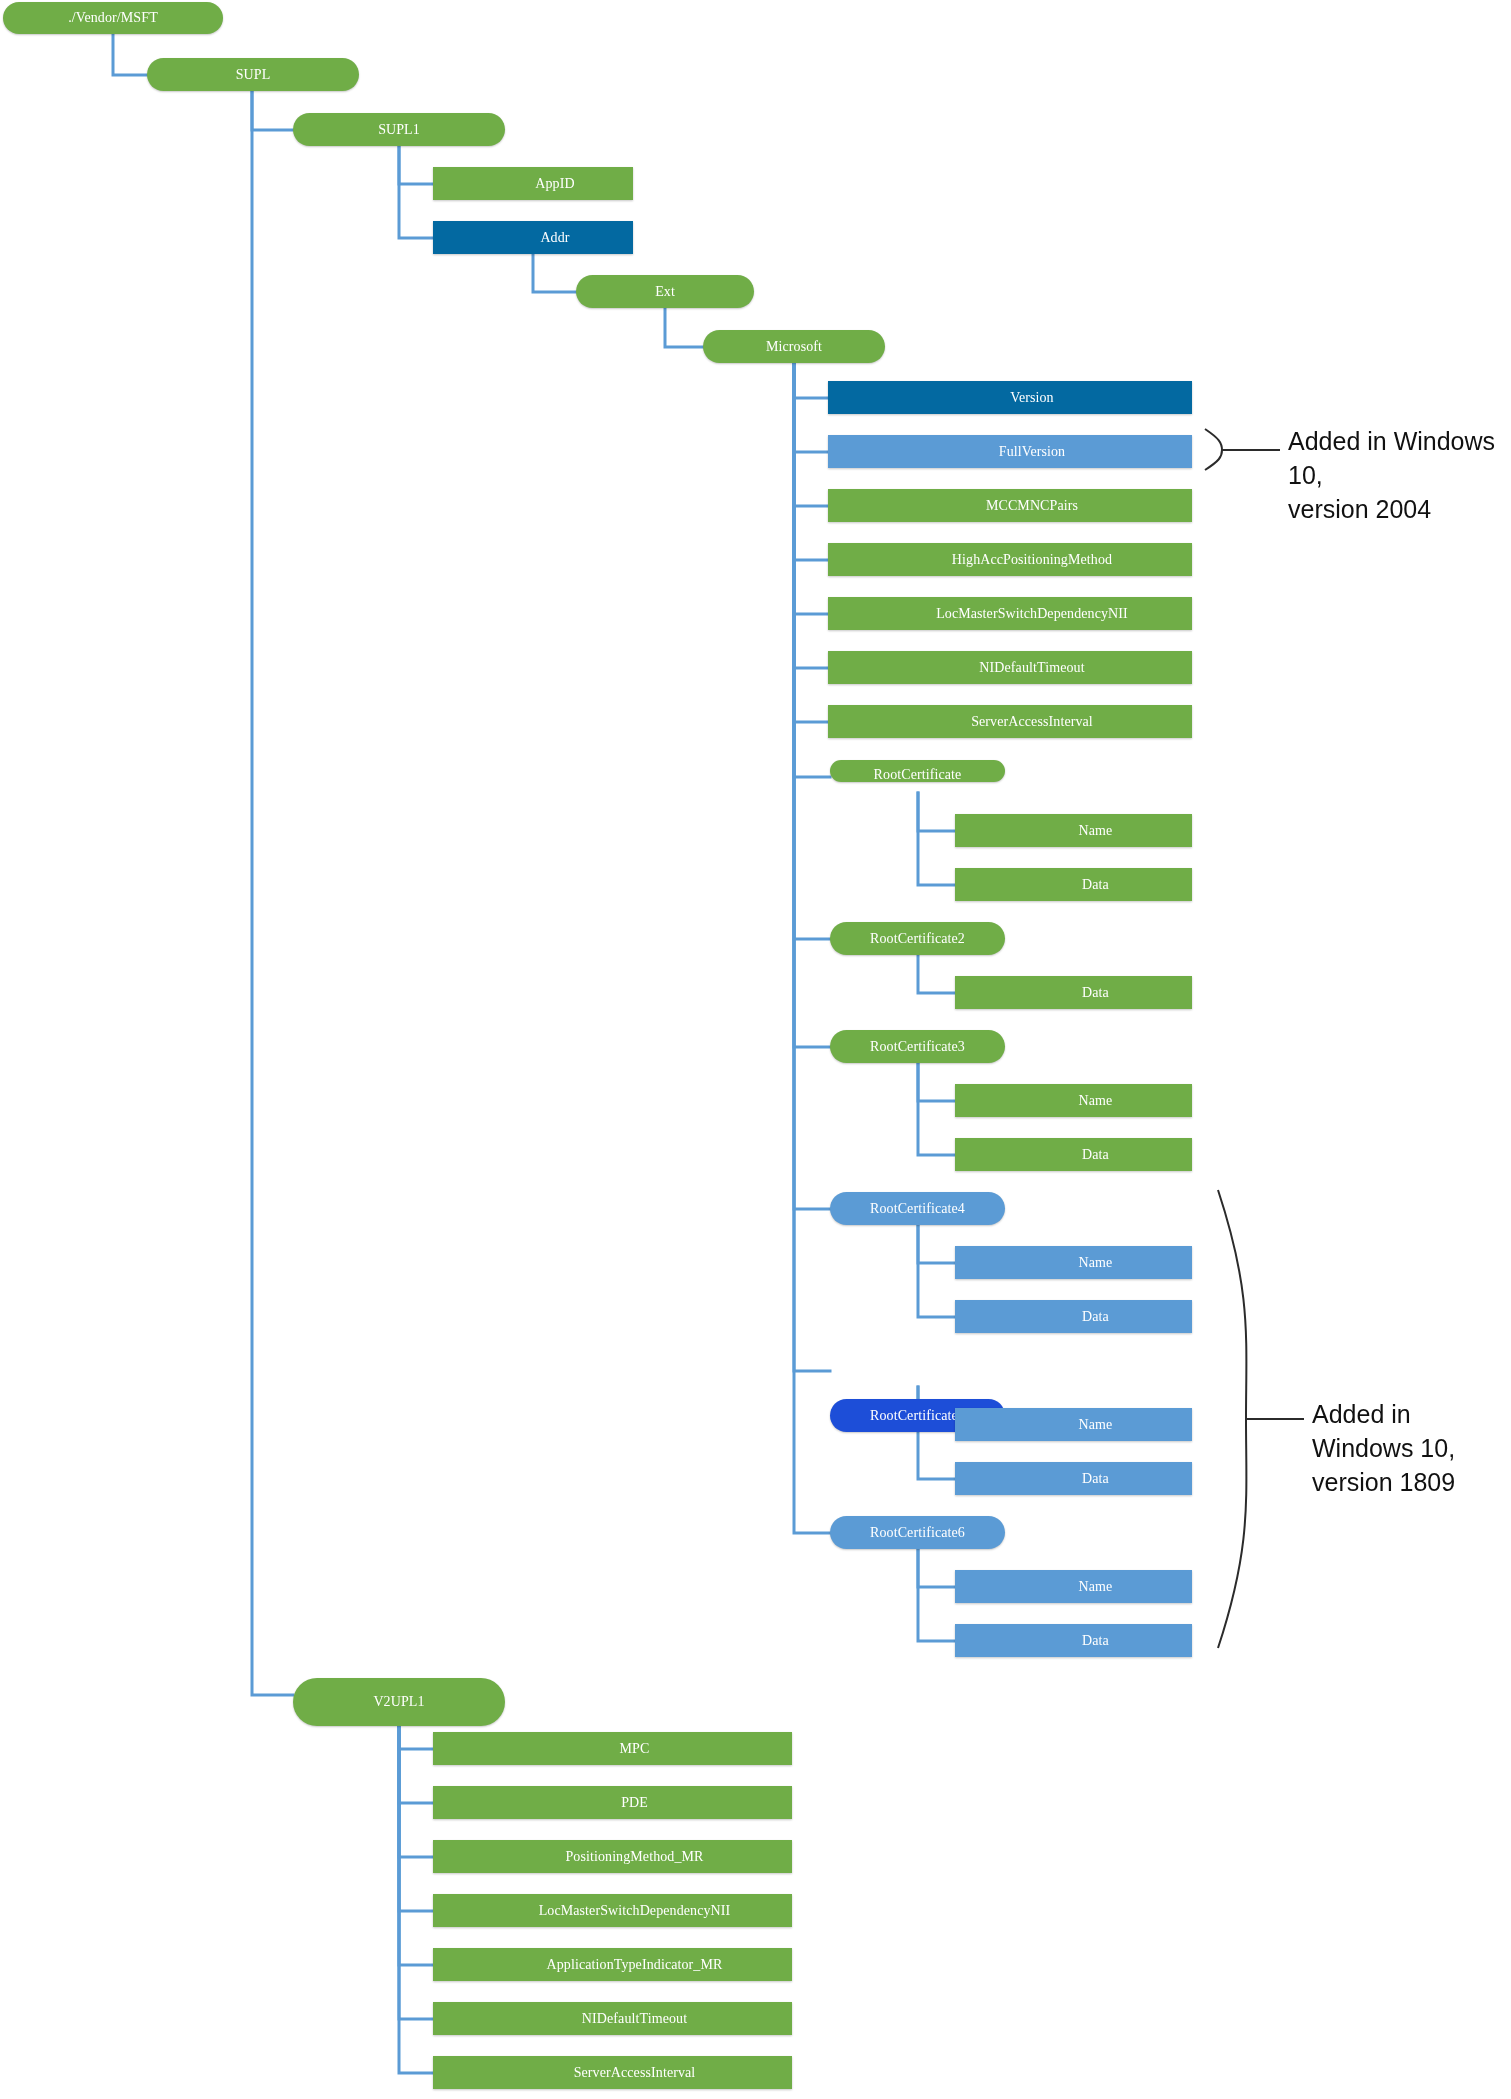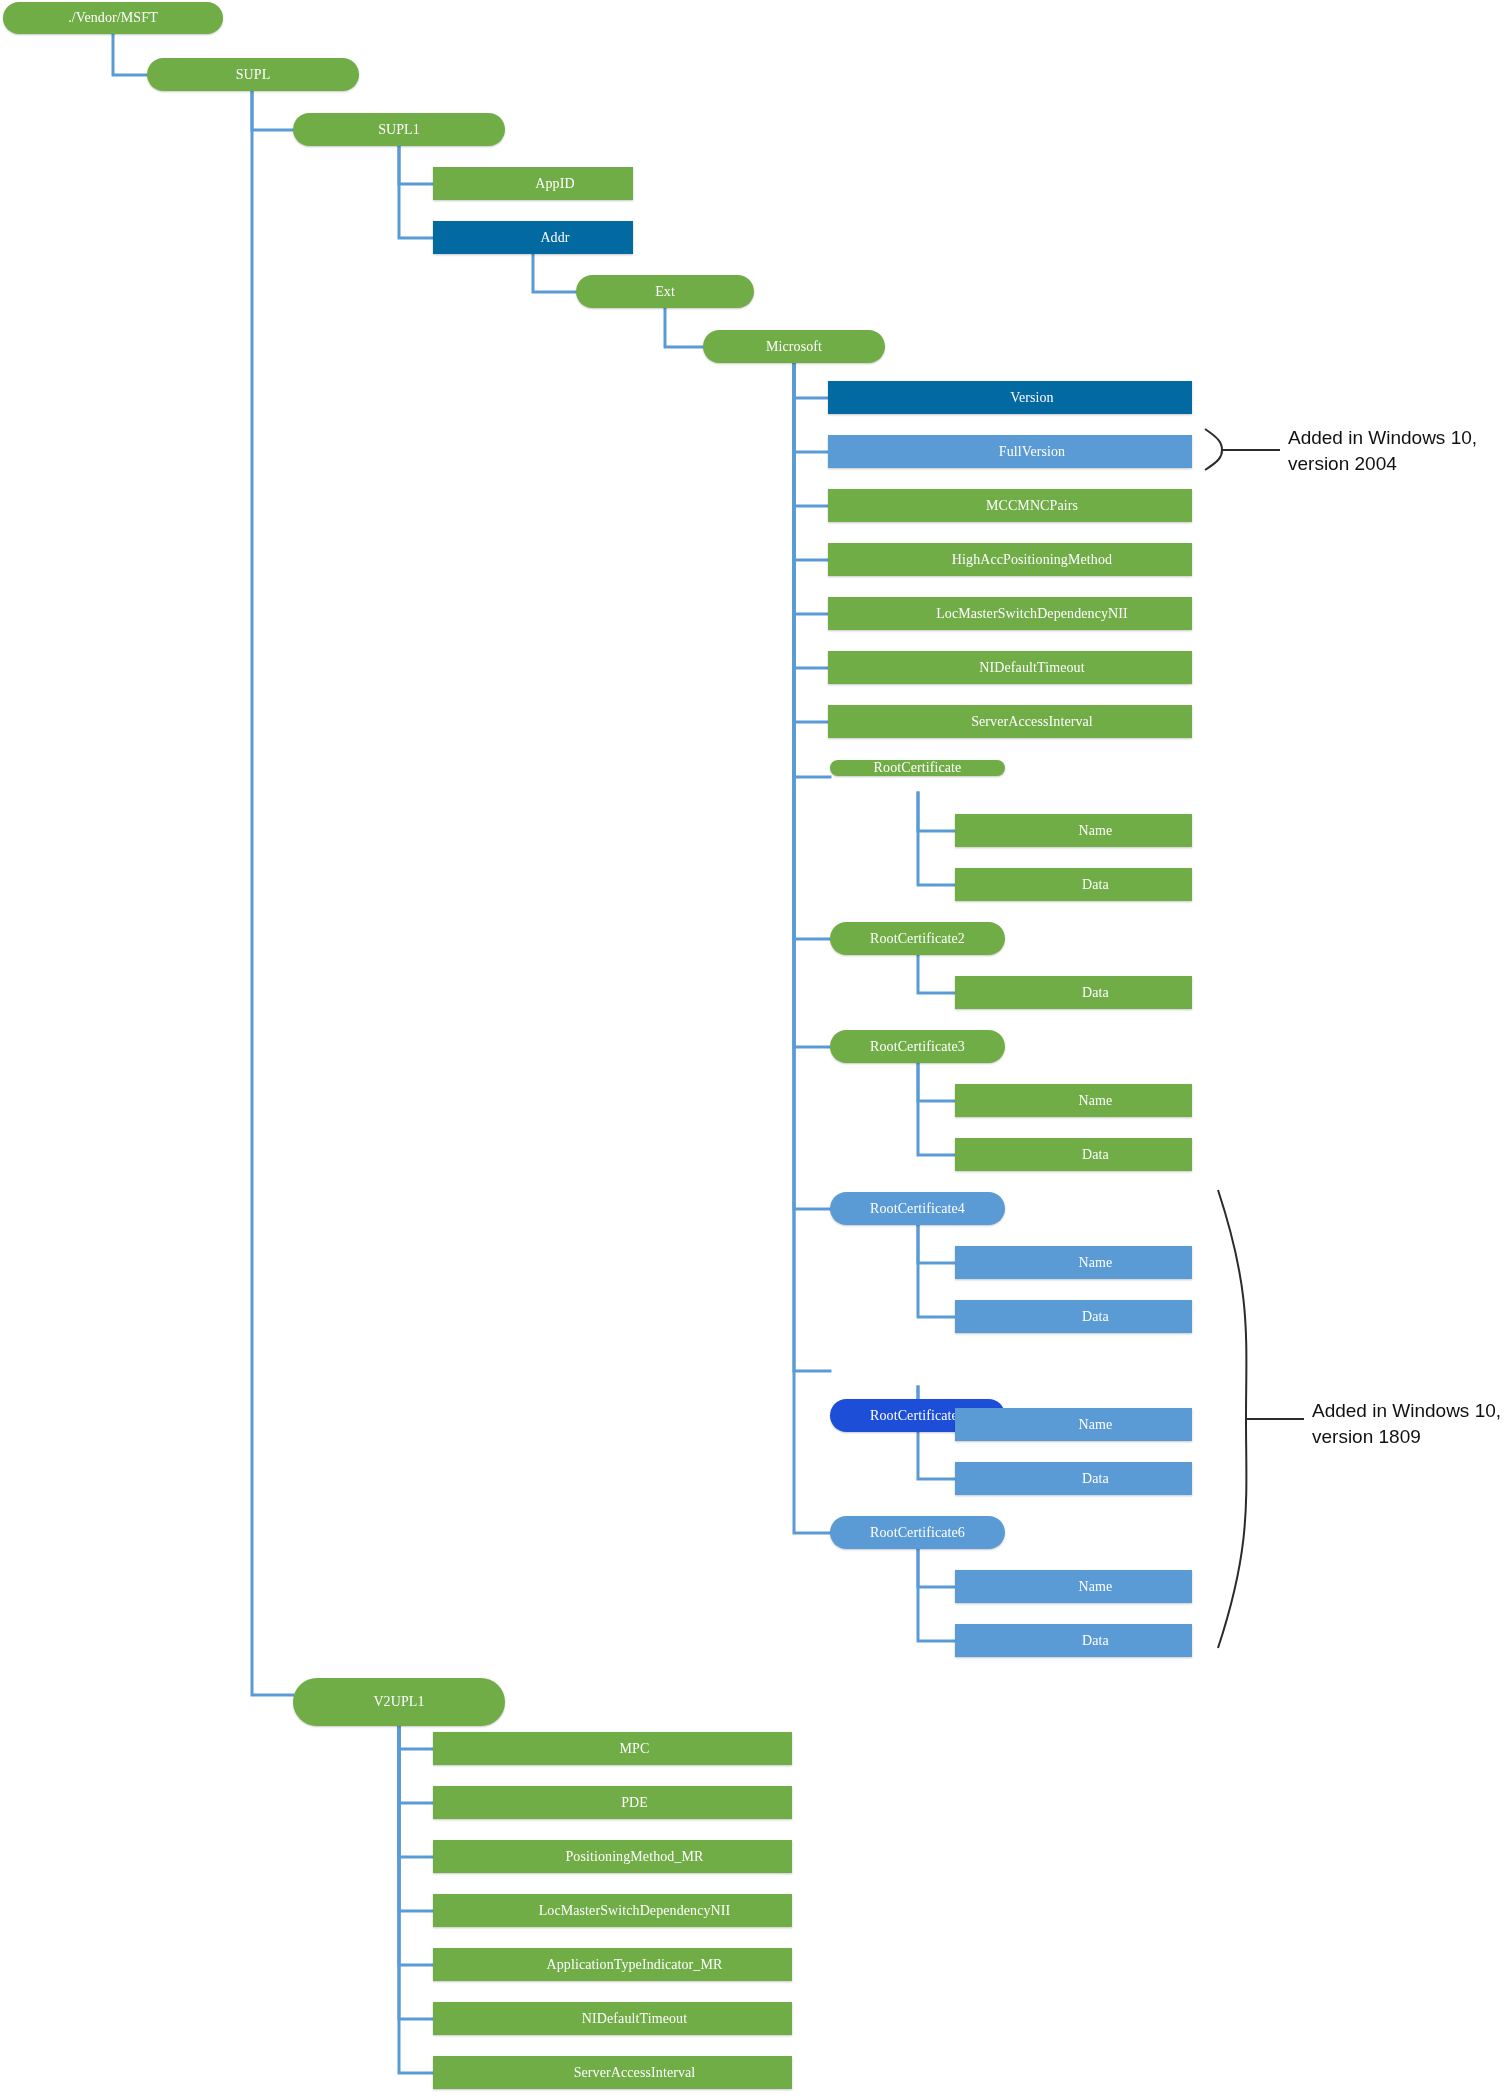--- a/index.html
+++ b/index.html
@@ -5,21 +5,21 @@
   html,body{margin:0;padding:0;background:#ffffff;}
   body{font-family:"Liberation Sans", sans-serif;}
   #stage{position:relative;width:1511px;height:2099px;background:#fff;overflow:hidden;}
   #svg-layer{position:absolute;left:0;top:0;width:1511px;height:2099px;}
   .node{position:absolute;box-sizing:border-box;display:flex;align-items:center;justify-content:center;
         color:#ffffff;font-size:14px;line-height:1;letter-spacing:.1px;
         font-family:Liberation Serif, serif;white-space:nowrap;
         box-shadow:0 1px 2px rgba(0,0,0,.22);}
   .node.rounded{border-radius:999px;}
   .node.rect{border-radius:0;padding-left:44px;}
-  .annot{position:absolute;color:#111111;font-size:19px;line-height:1.35;
+  .annot{position:absolute;color:#111111;font-size:25px;line-height:1.35;
          font-family:"Liberation Sans", sans-serif;white-space:pre-line;}
 </style>
 </head>
 <body>
 
 <div id="stage">
   <svg id="svg-layer" viewBox="0 0 1511 2099" xmlns="http://www.w3.org/2000/svg">
       <path d="M 113 34 L 113 75 L 147 75" fill="none" stroke="#5B9BD5" stroke-width="3" stroke-linecap="square"></path>
       <path d="M 252 91 L 252 130 L 293 130" fill="none" stroke="#5B9BD5" stroke-width="3" stroke-linecap="square"></path>
       <path d="M 252 91 L 252 1695 L 293 1695" fill="none" stroke="#5B9BD5" stroke-width="3" stroke-linecap="square"></path>
@@ -105,21 +105,21 @@
       </div>
       <div class="node rect" style="left: 828px; top: 597px; width: 364px; height: 33px; background: rgb(112, 173, 71);">
         <span>LocMasterSwitchDependencyNII</span>
       </div>
       <div class="node rect" style="left: 828px; top: 651px; width: 364px; height: 33px; background: rgb(112, 173, 71);">
         <span>NIDefaultTimeout</span>
       </div>
       <div class="node rect" style="left: 828px; top: 705px; width: 364px; height: 33px; background: rgb(112, 173, 71);">
         <span>ServerAccessInterval</span>
       </div>
-      <div class="node rounded" style="left: 830px; top: 760px; width: 175px; height: 16px; background: rgb(112, 173, 71);">
+      <div class="node rounded" style="left: 830px; top: 760px; width: 175px; height: 22px; background: rgb(112, 173, 71); align-items: flex-end;">
         <span>RootCertificate</span>
       </div>
       <div class="node rect" style="left: 955px; top: 814px; width: 237px; height: 33px; background: rgb(112, 173, 71);">
         <span>Name</span>
       </div>
       <div class="node rect" style="left: 955px; top: 868px; width: 237px; height: 33px; background: rgb(112, 173, 71);">
         <span>Data</span>
       </div>
       <div class="node rounded" style="left: 830px; top: 922px; width: 175px; height: 33px; background: rgb(112, 173, 71);">
         <span>RootCertificate2</span>

